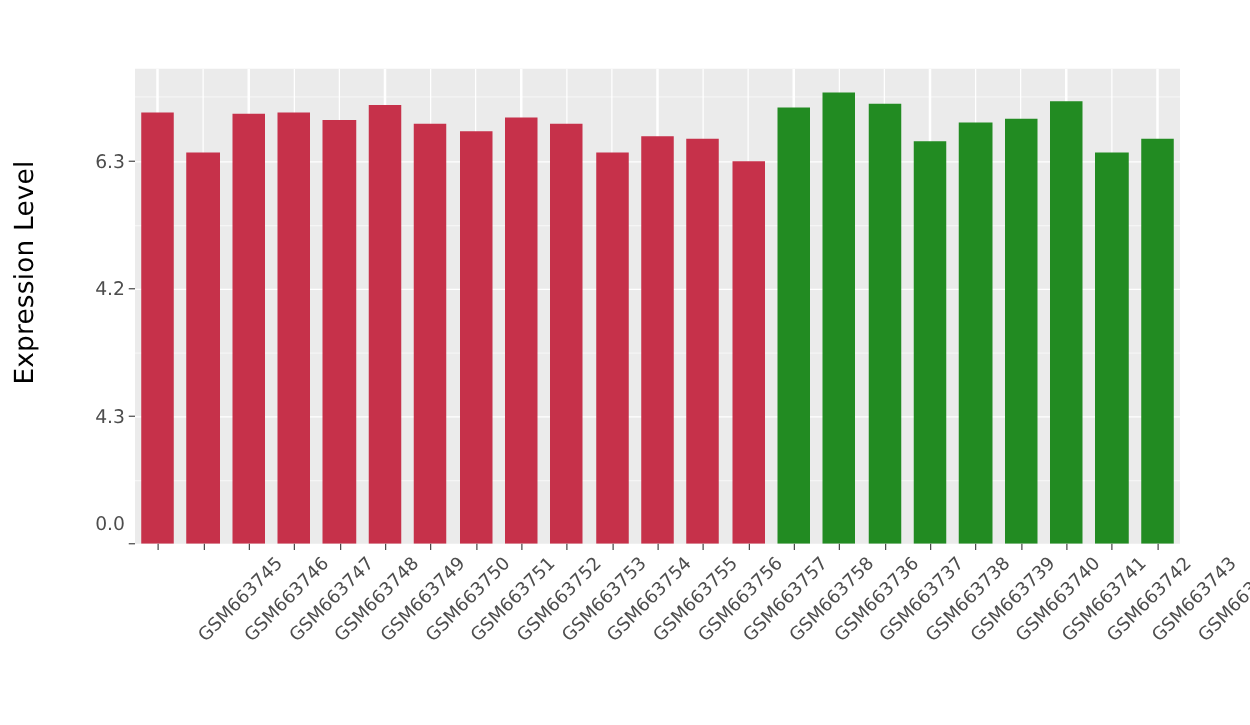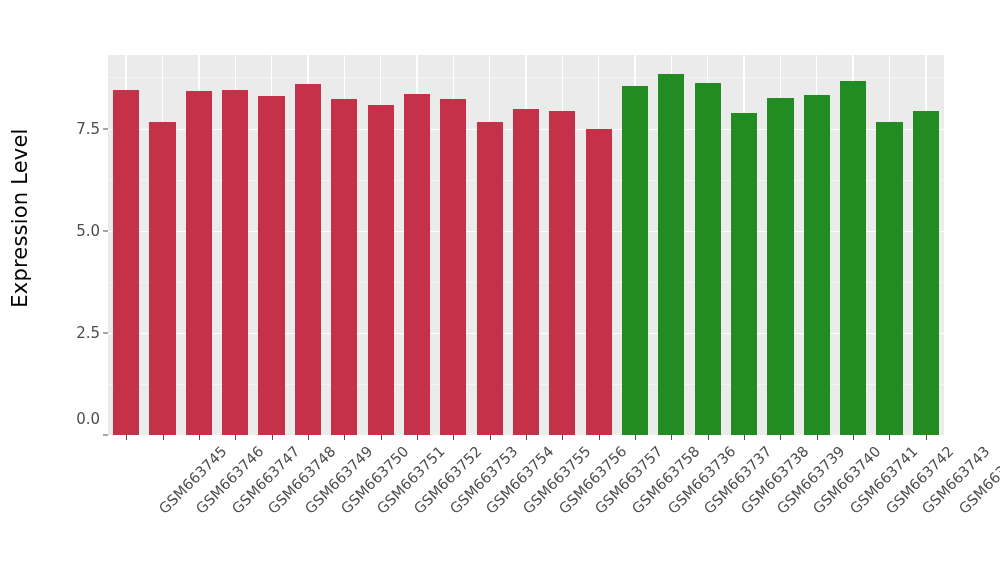--- a/index.html
+++ b/index.html
@@ -136,25 +136,25 @@
 
 <div id="chart-root">
 
   <div id="y-axis-title">
     <span>Expression Level</span>
   </div>
 
   <div id="y-axis">
       <div class="ytick" style="top: 364px;">0.0</div>
       <div class="ytickmark" style="top: 380px;"></div>
-      <div class="ytick" style="top: 277.85px;">2.5</div>
+      <div class="ytick" style="top: 277.85px;">4.3</div>
       <div class="ytickmark" style="top: 277.85px;"></div>
-      <div class="ytick" style="top: 175.7px;">5.0</div>
+      <div class="ytick" style="top: 175.7px;">4.2</div>
       <div class="ytickmark" style="top: 175.7px;"></div>
-      <div class="ytick" style="top: 73.55px;">7.5</div>
+      <div class="ytick" style="top: 73.55px;">6.3</div>
       <div class="ytickmark" style="top: 73.55px;"></div>
     </div>
 
   <div id="panel">
       <div class="grid-minor" style="top: 328.92px;"></div>
       <div class="grid-minor" style="top: 226.77px;"></div>
       <div class="grid-minor" style="top: 124.62px;"></div>
       <div class="grid-minor" style="top: 22.47px;"></div>
       <div class="grid-major" style="top: 277.85px;"></div>
       <div class="grid-major" style="top: 175.7px;"></div>

